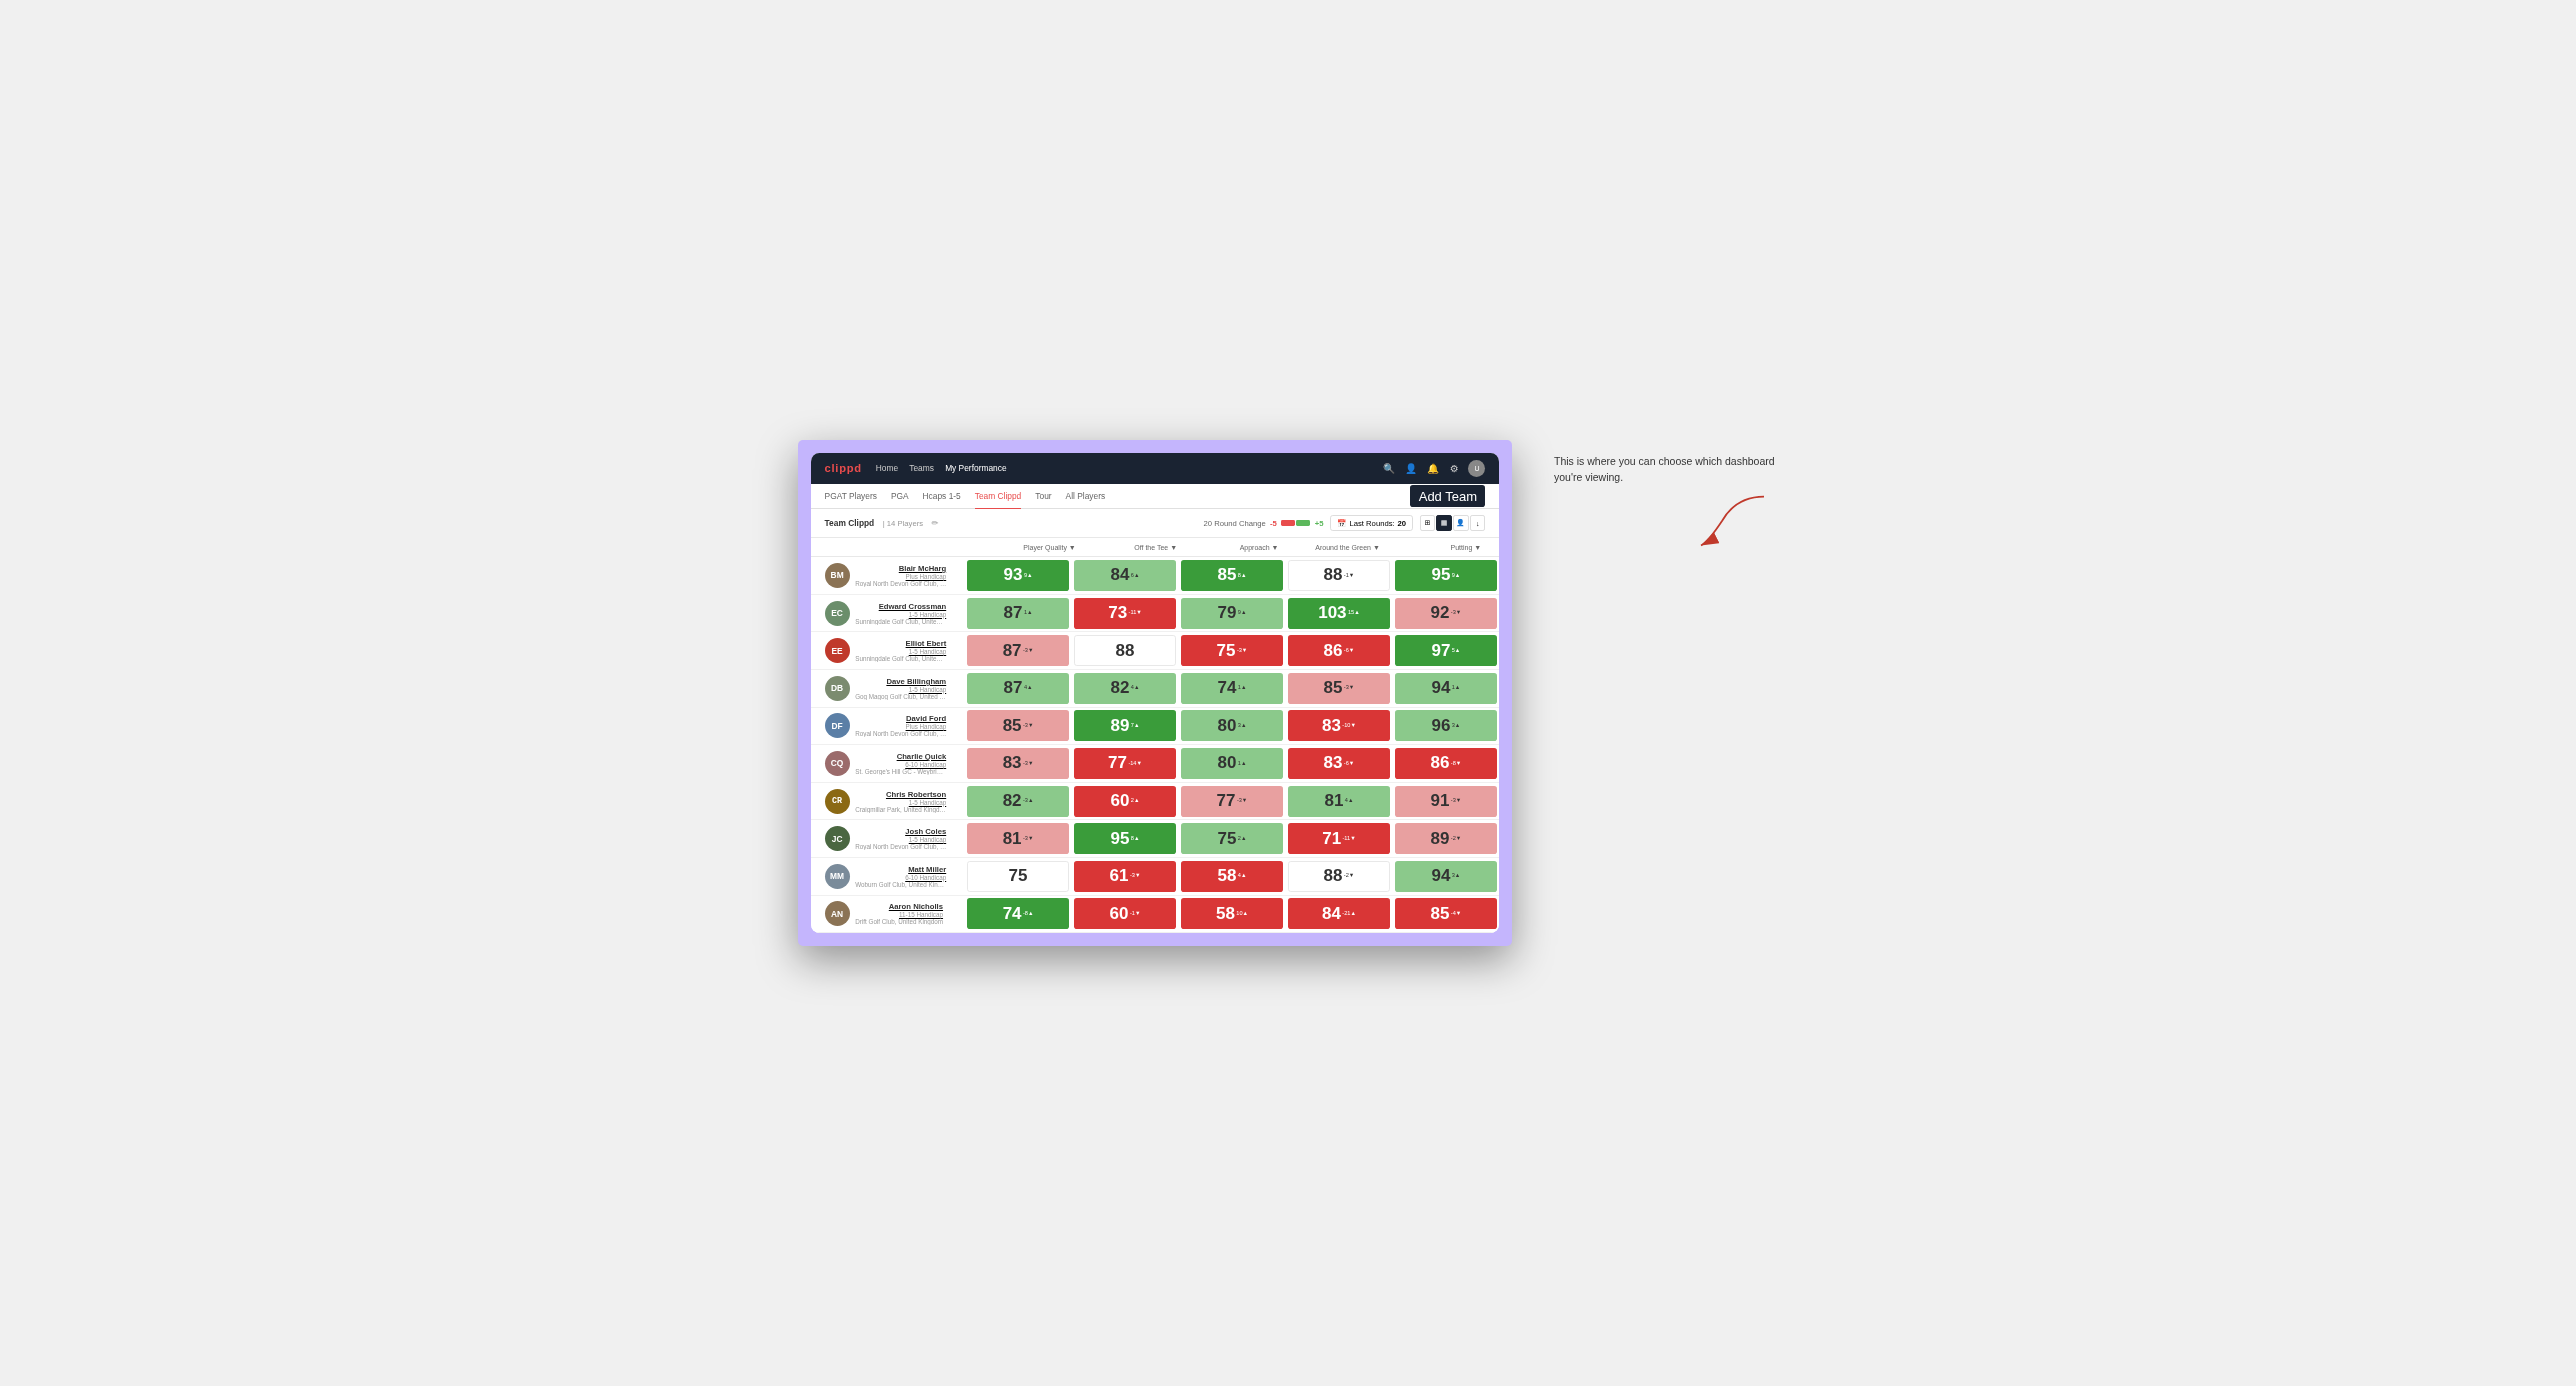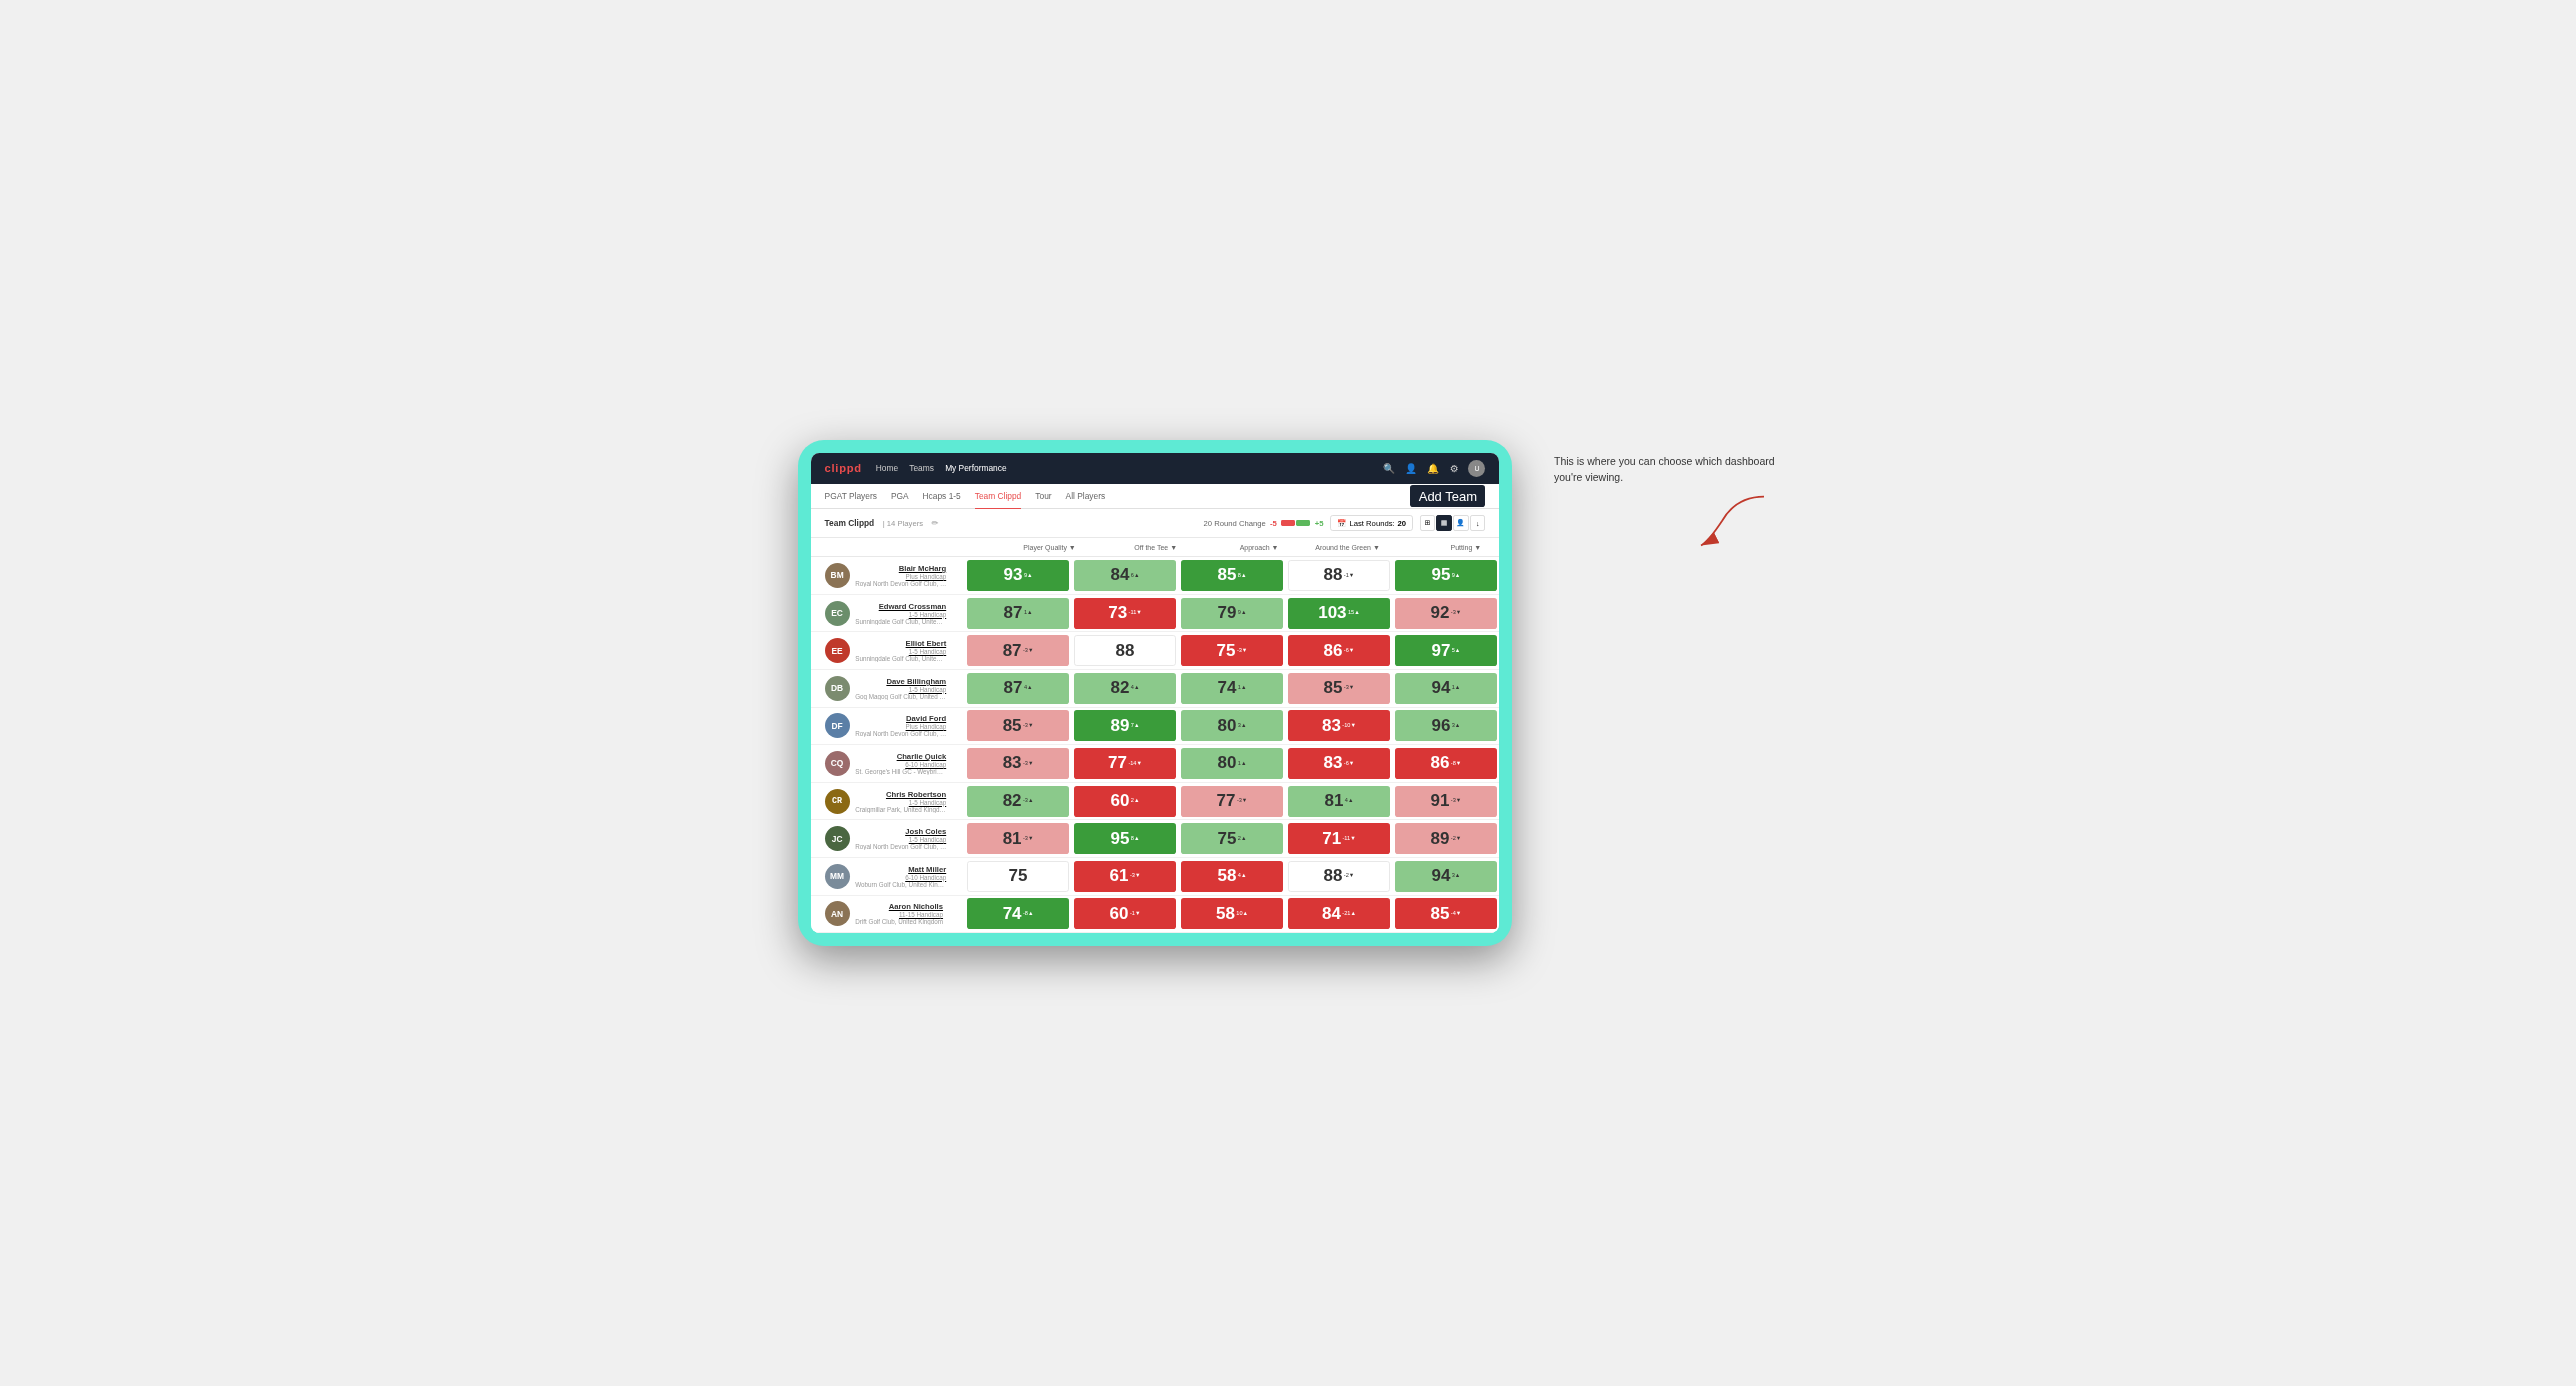--- a/index.html
+++ b/index.html
@@ -16,22 +16,22 @@
     .page-wrapper {
       display: flex;
       align-items: flex-start;
       gap: 42px;
       width: 100%;
       max-width: 980px;
     }
 
     
     .tablet-frame {
-      background: #5eead4;
-      border-radius: 26px;
+      background: #c4b5fd;
+      border-radius: 5px;
       padding: 12.6px;
       box-shadow: 0 14px 42px rgba(0,0,0,0.4);
       flex: 1;
       min-width: 0;
     }
 
     .tablet-screen {
       background: #fff;
       border-radius: 8.4px;
       overflow: hidden;

